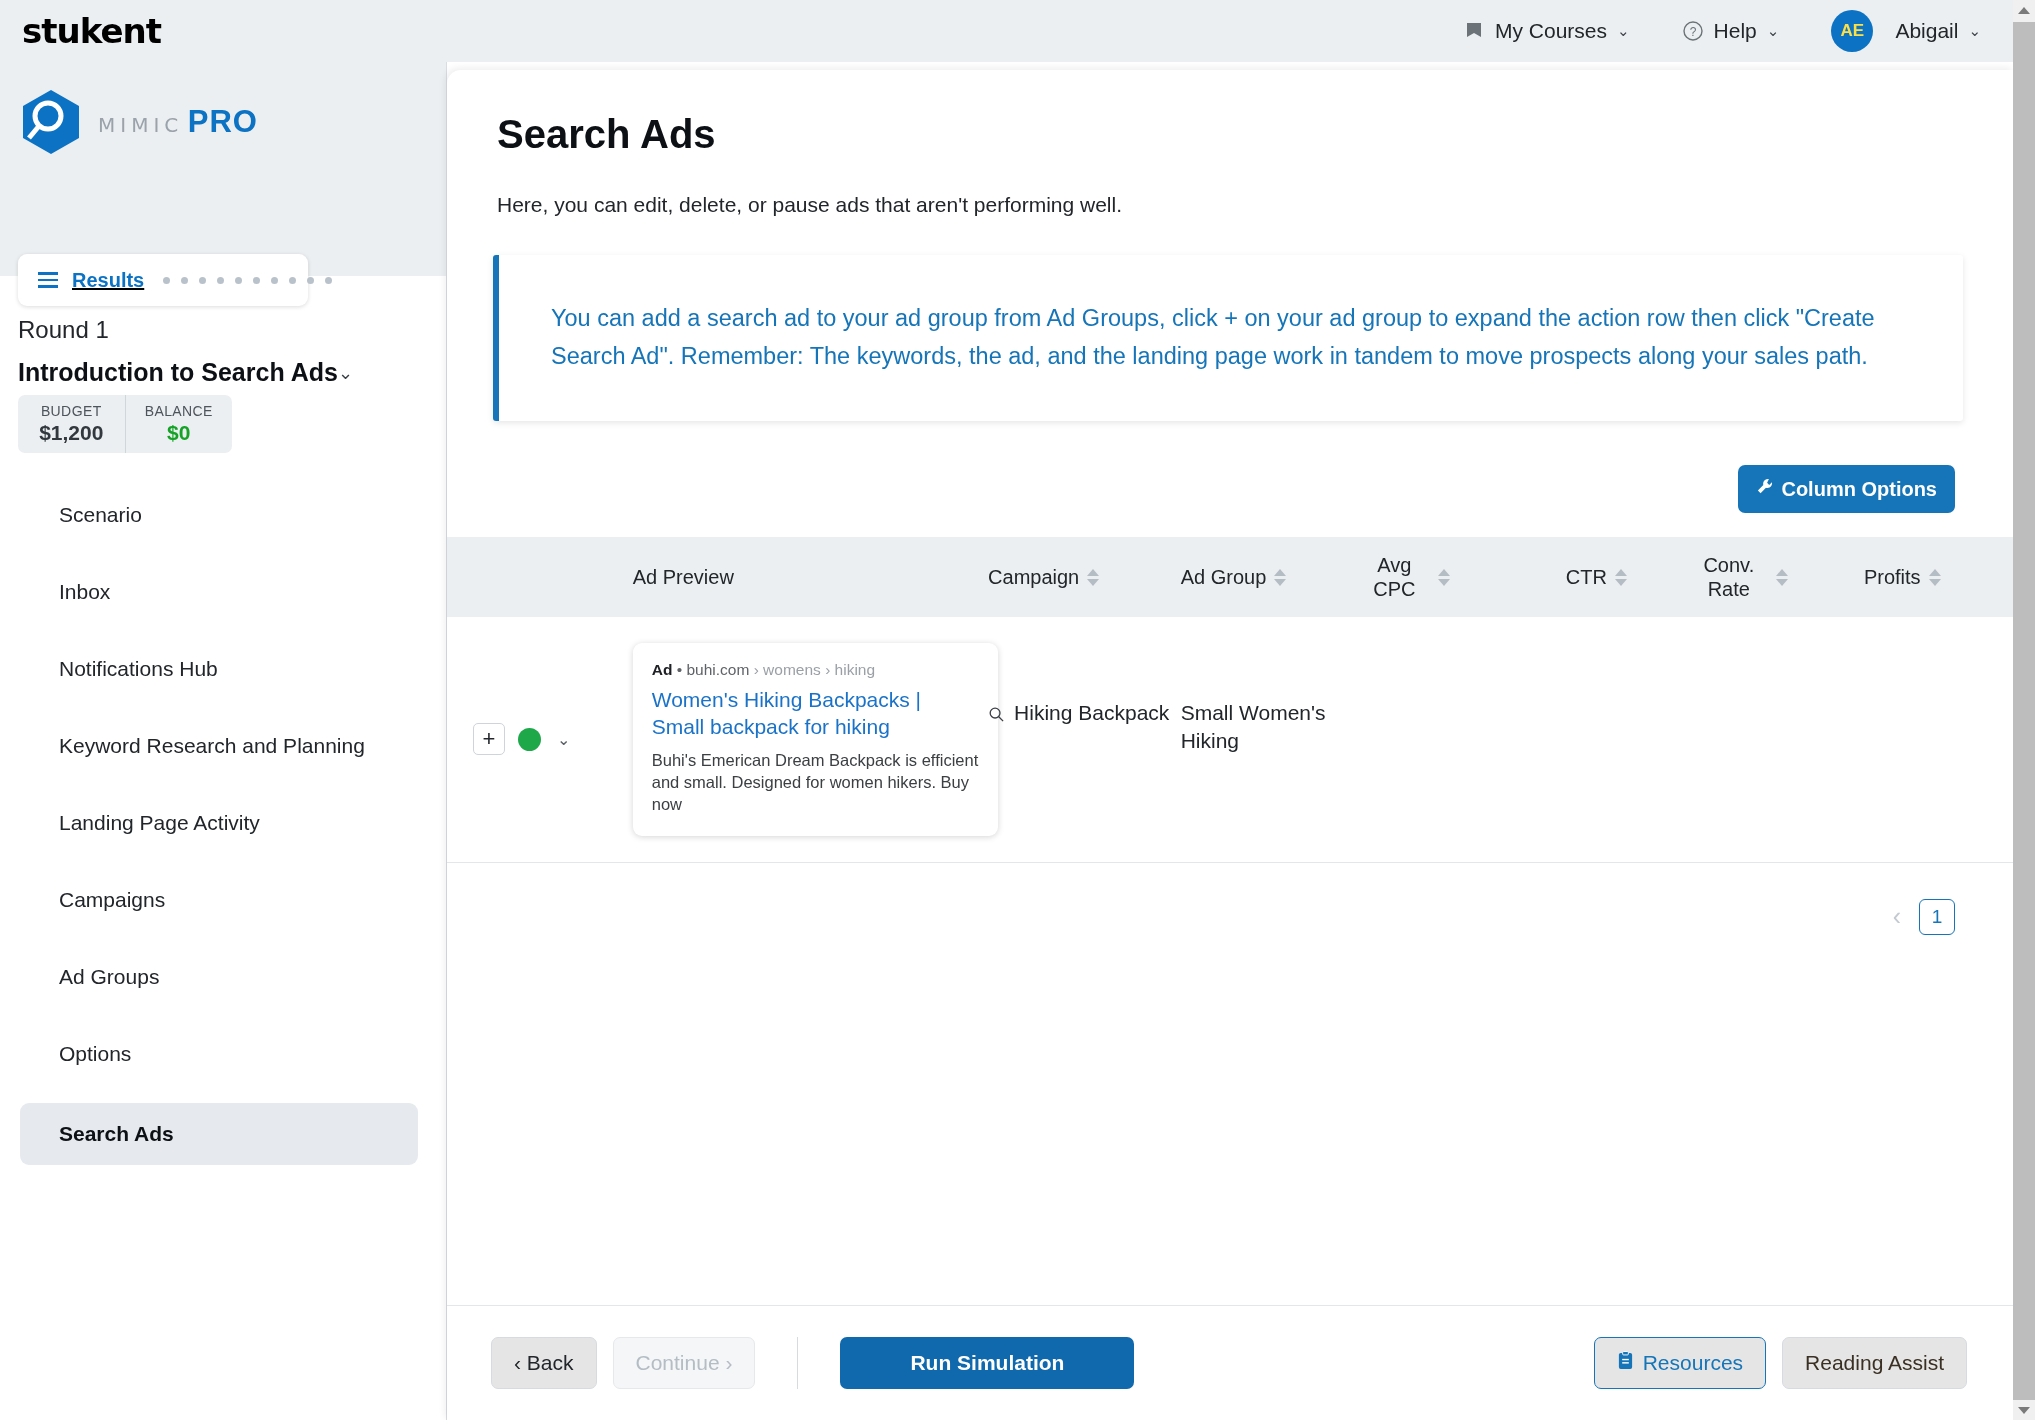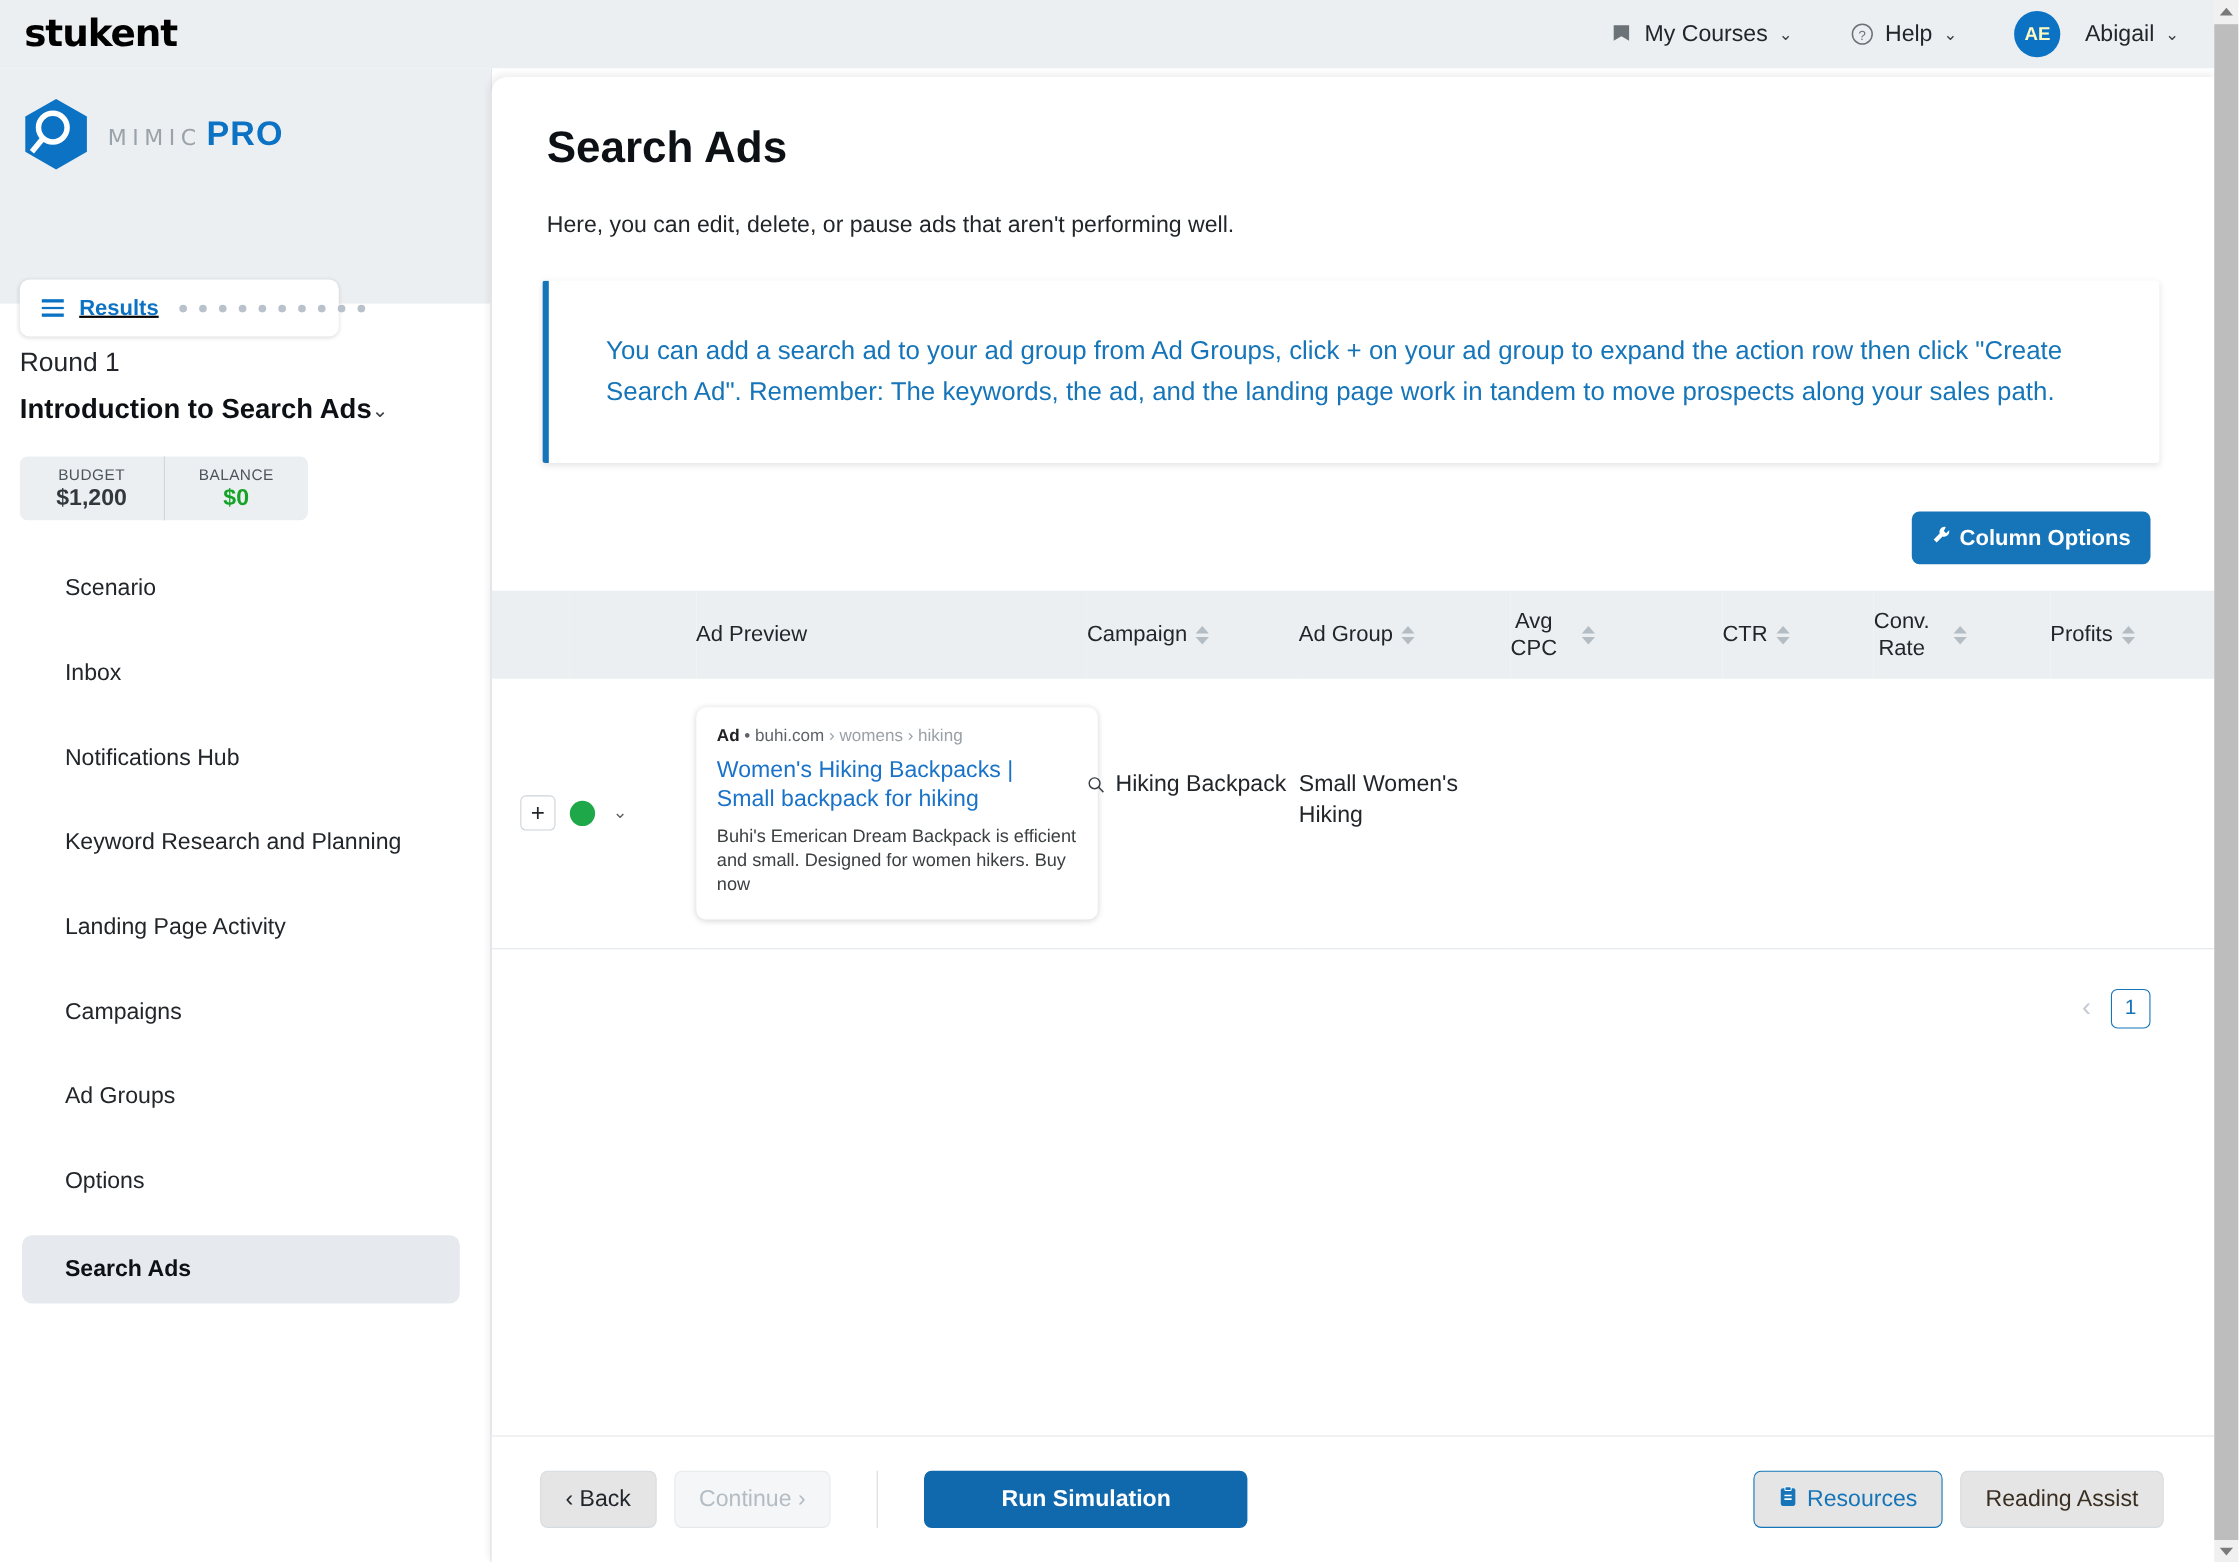--- a/index.html
+++ b/index.html
@@ -26,21 +26,21 @@
     padding-right: 32px;
   }
   .tb-item {
     display: flex; align-items: center; gap: 10px;
     font-size: 21px; color: #22262a; padding: 0 26px; cursor: pointer;
   }
   .tb-caret { font-size: 15px; color: #3a4046; }
   .icon-cap { display:inline-block; width:22px; height:22px; position:relative; }
   .avatar {
     width: 42px; height: 42px; border-radius: 50%;
-    background: #0b72c4; color: #fef9c3; font-size: 17px; font-weight: 700;
+    background: #0b72c4; color: #fde047; font-size: 17px; font-weight: 700;
     display: flex; align-items: center; justify-content: center;
     margin-right: 12px;
   }
 
   
   .sidebar {
     position: absolute; left: 0; top: 62px; width: 447px; height: 1358px;
     background: #ffffff; border-right: 1px solid #d7dde3;
   }
   .sidebar-head {
@@ -72,21 +72,21 @@
   .dots span { width: 7px; height: 7px; border-radius: 50%; background: #b9c2cb; display: block; }
 
   .round-block { padding: 40px 0 0 18px; }
   .round-label { font-size: 24px; color: #22262a; }
   .round-title {
     font-size: 25px; font-weight: 700; color: #0d1115; margin-top: 14px;
     display: flex; align-items: center; 
   }
   .round-title .cv { font-size: 18px; font-weight: 400; color: #3a4046; }
   .bb-box {
-    margin-top: 28px; width: 262px; height: 58px; background: #eceff1;
+    margin-top: 8px; width: 214px; height: 58px; background: #eceff1;
     border-radius: 7px; display: flex;
   }
   .bb-cell { flex: 1; display: flex; flex-direction: column; align-items: center; justify-content: center; }
   .bb-cell + .bb-cell { border-left: 1px solid #cfd6dc; }
   .bb-k { font-size: 14px; color: #4c545c; letter-spacing: .4px; }
   .bb-v { font-size: 21px; font-weight: 700; color: #31383e; margin-top: 2px; }
   .bb-v.green { color: #14a326; }
 
   .nav { margin-top: 34px; }
   .nav-item {

